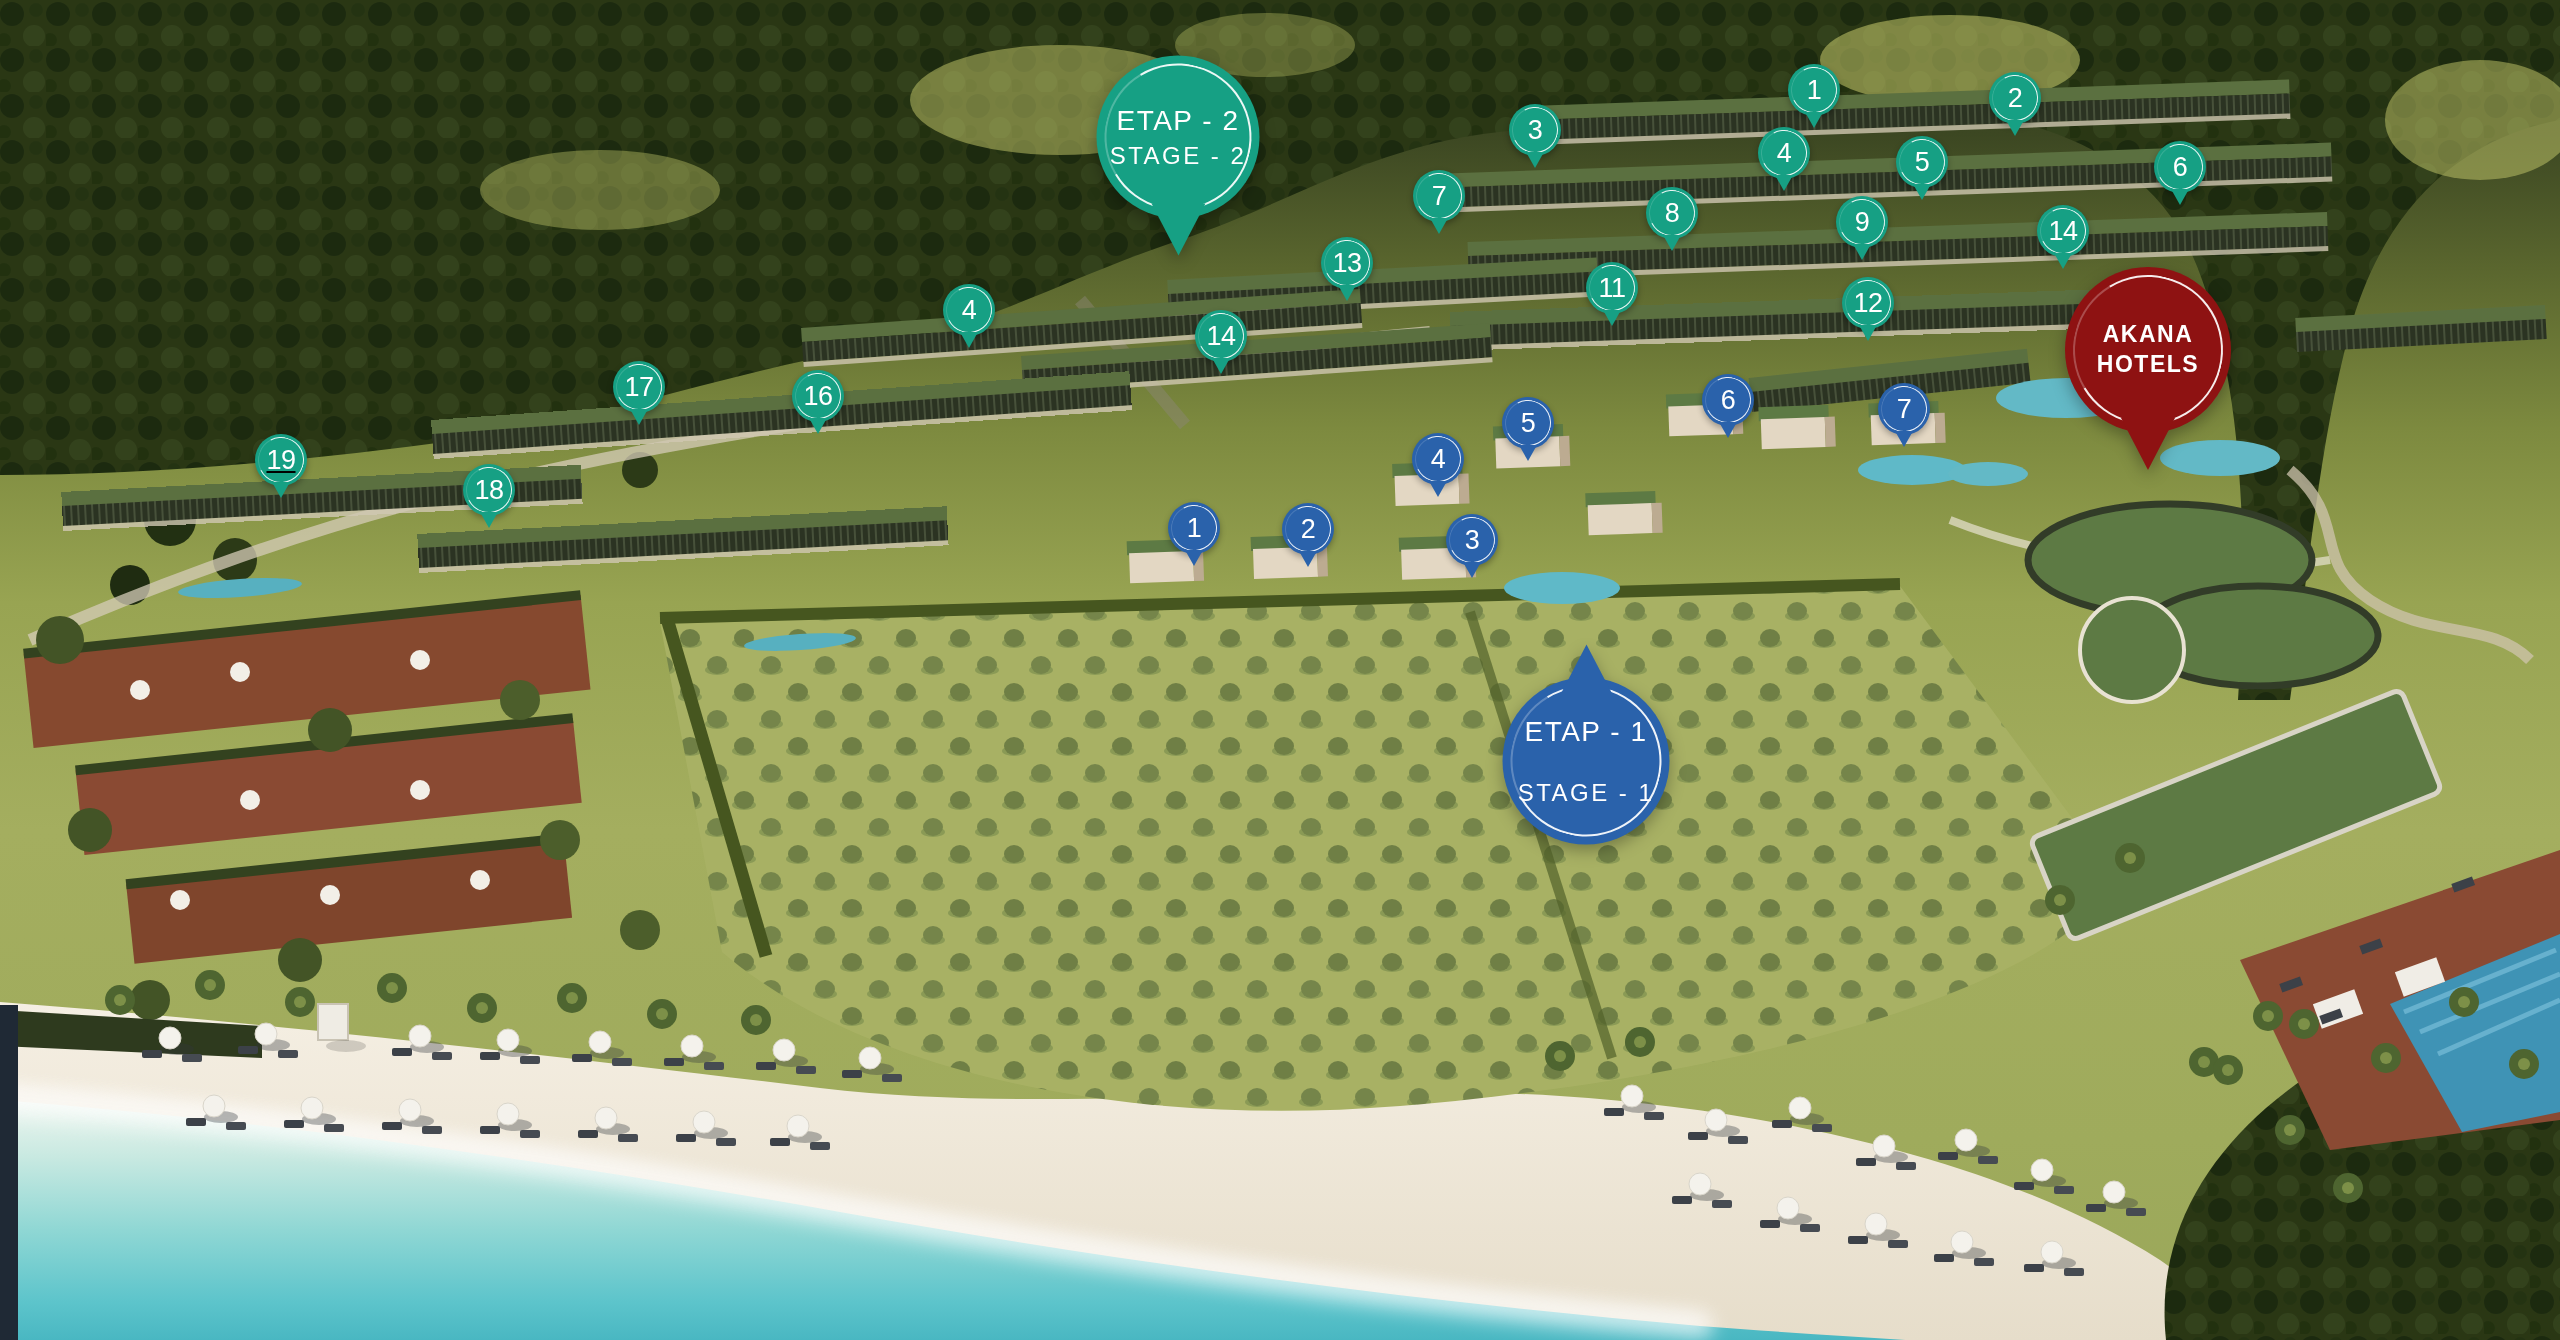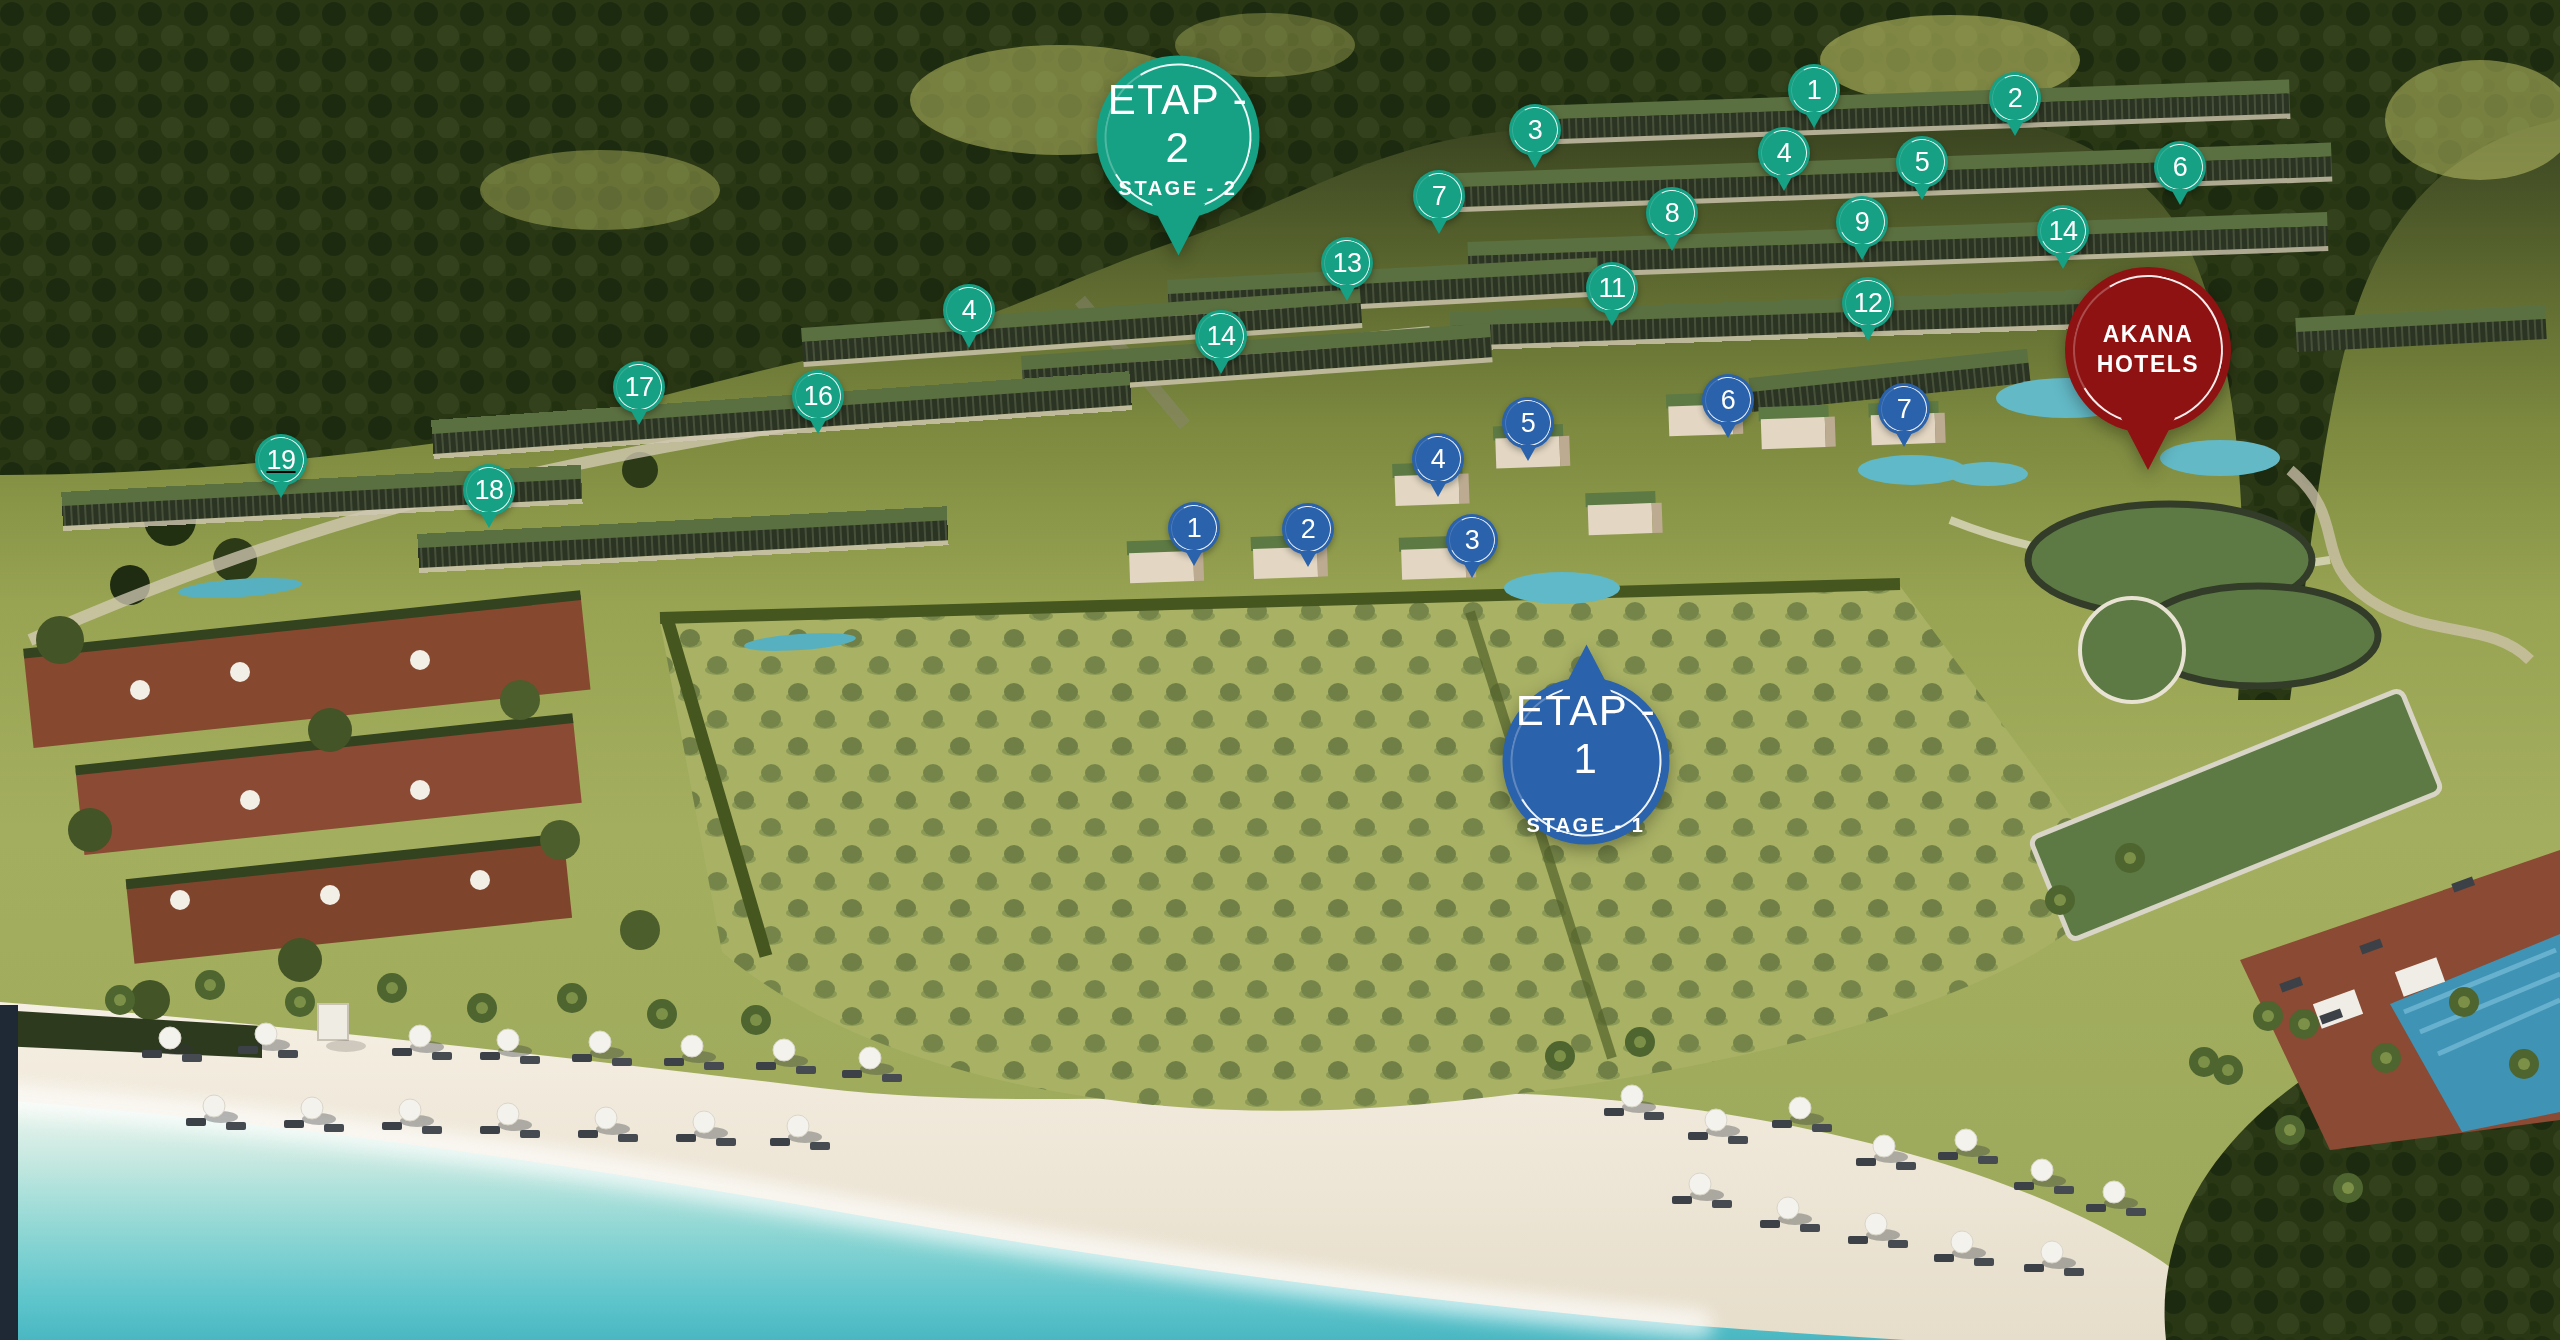--- a/index.html
+++ b/index.html
@@ -46,22 +46,22 @@
   .badge.tail-down::after{
     content:"";position:absolute;left:50%;top:100%;margin:-15px 0 0 -27px;
     border-left:27px solid transparent;border-right:27px solid transparent;
     border-top:52px solid var(--c);
   }
   .badge.tail-up::after{
     content:"";position:absolute;left:50%;bottom:100%;margin:0 0 -15px -25px;
     border-left:25px solid transparent;border-right:25px solid transparent;
     border-bottom:48px solid var(--c);
   }
-  .badge-title{font-size:42px;font-weight:500;letter-spacing:1.5px;}
-  .badge-sub{font-size:20px;font-weight:700;letter-spacing:2.5px;margin-top:5px;}
+  .badge-title{font-size:28px;font-weight:500;letter-spacing:1.5px;}
+  .badge-sub{font-size:24px;font-weight:400;letter-spacing:2.5px;margin-top:5px;}
   .badge-line{font-size:23px;font-weight:700;letter-spacing:1.5px;line-height:1.3;}
 </style>
 </head>
 <body>
 
 <div class="stage">
 
   <svg class="scene" viewBox="0 0 2560 1340" role="img">
     <defs>
       <linearGradient id="gBase" x1="0" y1="0" x2="0" y2="1">

